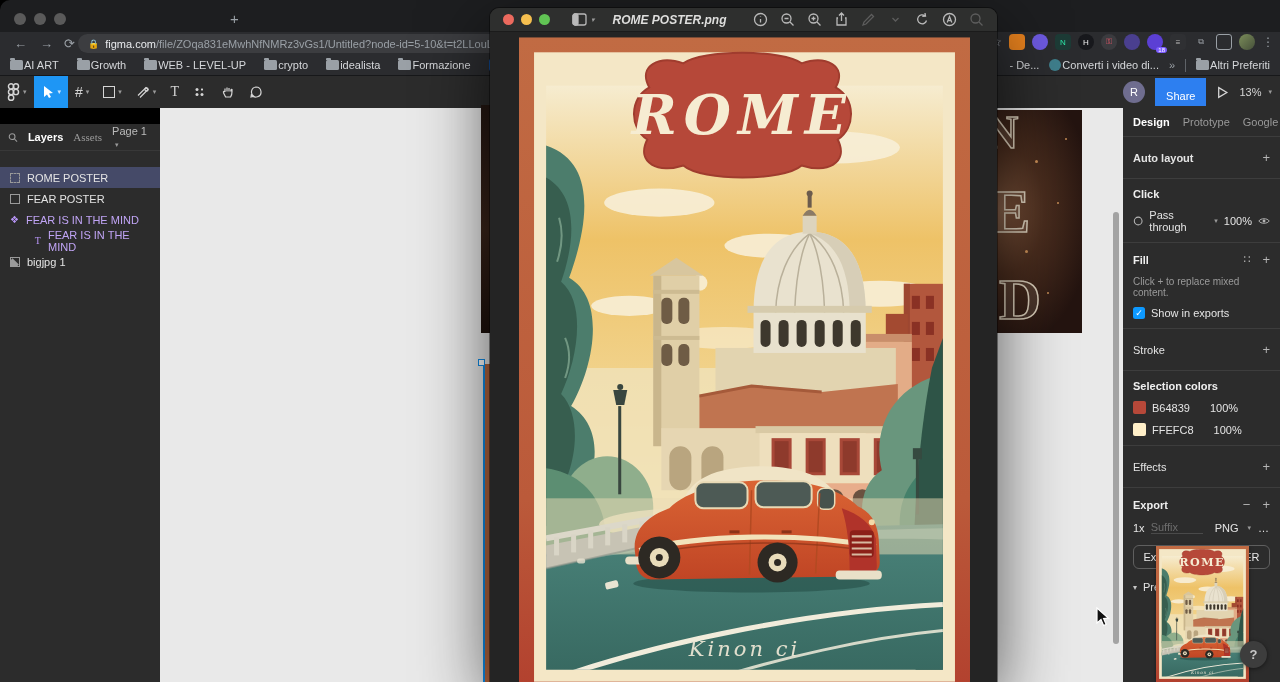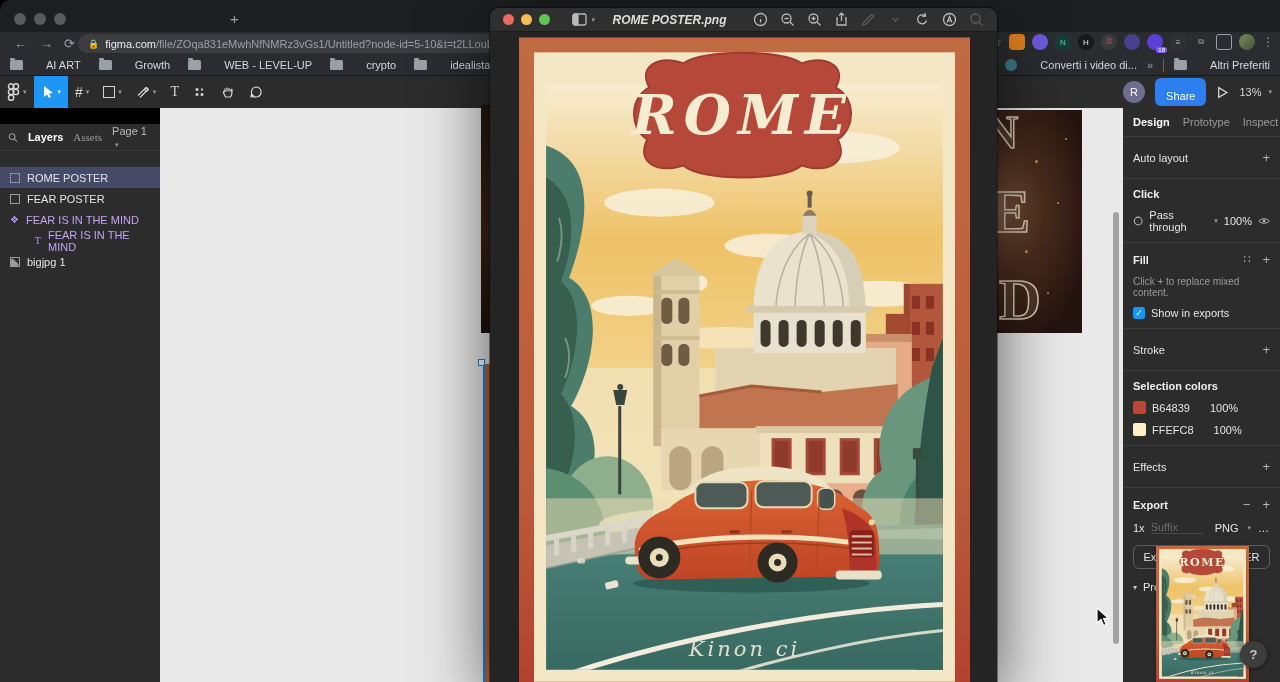--- a/index.html
+++ b/index.html
@@ -21,34 +21,34 @@
   .nav-ic { color:#9aa0a6; font-size:13px; line-height:23px; }
   #urlbar { position:absolute; left:78px; top:34px; width:905px; height:19px; background:#3c3d40; border-radius:10px; display:flex; align-items:center; padding:0 10px; }
   #urlbar .lock { font-size:9px; color:#bdc1c6; margin-right:6px; }
   #urlbar .url { font-size:11px; color:#9aa0a6; white-space:nowrap; overflow:hidden; }
   #urlbar .url b { color:#e8eaed; font-weight:normal; }
   #ext-row { position:absolute; right:6px; top:34px; display:flex; gap:7px; align-items:center; }
   .ext { width:16px; height:16px; border-radius:4px; display:flex; align-items:center; justify-content:center; font-size:8px; color:#fff; position:relative; }
   .badge18 { position:absolute; bottom:-3px; right:-4px; background:#7c5cff; color:#fff; font-size:6px; padding:0 2px; border-radius:3px; }
 
   #bookmarks { position:absolute; left:0; top:55px; width:1280px; height:21px; background:#2b2c2f; border-bottom:1px solid #17181a; display:flex; align-items:center; padding:0 10px; }
-  .bm { display:flex; align-items:center; gap:23px; margin-right:18px; color:#d5d7da; font-size:11px; white-space:nowrap; }
+  .bm { display:flex; align-items:center; gap:1px; margin-right:18px; color:#d5d7da; font-size:11px; white-space:nowrap; }
   .folder-ic { width:13px; height:10px; background:#9aa0a6; border-radius:1.5px; position:relative; display:inline-block; }
   .folder-ic:before { content:""; position:absolute; top:-2px; left:0; width:5px; height:2px; background:#9aa0a6; border-radius:1px 1px 0 0; }
   #bm-right { margin-left:auto; display:flex; align-items:center; gap:10px; }
   .bm-sep { width:1px; height:13px; background:#5f6368; }
 
   
   #figma-toolbar { position:absolute; left:0; top:76px; width:1280px; height:32px; background:#2c2c2c; display:flex; align-items:center; }
   .tool { height:32px; display:flex; align-items:center; justify-content:center; padding:0 7px; color:#d5d5d5; }
   .tool.sel { background:#1e96f5; }
   .tchev { font-size:7px; color:#9a9a9a; margin-left:3px; }
   #fig-right { position:absolute; right:8px; top:76px; height:32px; display:flex; align-items:center; gap:10px; }
   #avatar-r { width:22px; height:22px; border-radius:50%; background:#6f6d8f; color:#fff; font-size:11px; display:flex; align-items:center; justify-content:center; }
-  #share-btn { background:#2d7ff0; color:#fff; font-size:11px; border:none; border-radius:6px; height:28px; padding:12px 11px; }
+  #share-btn { background:#2d7ff0; color:#fff; font-size:11px; border:none; border-radius:0; height:28px; padding:12px 11px; }
   #zoom-ctl { color:#d5d5d5; font-size:11px; display:flex; gap:4px; align-items:center; }
 
   #layers-panel { position:absolute; left:0; top:124px; width:160px; height:574px; background:#2c2c2c; }
   #lp-head { display:flex; align-items:center; height:27px; padding:0 8px; gap:10px; border-bottom:1px solid #383838; }
   #lp-head .t1 { color:#fff; font-size:11px; font-weight:bold; }
   #lp-head .t2 { color:#9a9a9a; font-size:11px;font-family:Liberation Serif, serif; }
   #lp-head .page { margin-left:auto; color:#bbb; font-size:11px; }
   .lrow { height:21px; display:flex; align-items:center; padding-left:10px; gap:7px; font-size:11px; color:#e4e4e4; }
   .lrow.sel { background:#454a68; }
   .lrow.purple { color:#c0a4f5; }
@@ -496,25 +496,25 @@
     <span class="spark" style="left:30px;top:140px;width:3px;height:3px"></span>
     <span class="spark" style="left:70px;top:28px;width:2px;height:2px"></span>
     <span class="spark" style="left:52px;top:182px;width:2px;height:2px"></span>
   </div>
   <div id="canvas-scrollbar"></div>
 
   <div id="inspector">
     <div id="insp-tabs">
       <span style="color:#fff;font-weight:bold">Design</span>
       <span class="muted">Prototype</span>
-      <span class="muted">Inspect</span>
+      <span class="muted">Google</span>
     </div>
     <div class="insp-sec" style="padding-top:13px;padding-bottom:13px">
       <div class="sec-head">
-          <span style="font-weight:normal;color:#e4e4e4">Auto layout</span>
+          <span style="font-weight:bold;color:#e4e4e4">Auto layout</span>
           <span class="sec-plus">+</span>
         </div>
     </div>
     <div class="insp-sec">
       <div class="sec-head">Click</div>
       <div class="row">
         <svg width="12" height="12" viewBox="0 0 12 12">
             <circle cx="6" cy="6" r="4.5" stroke="#b5b5b5" fill="none" stroke-width="1.2"></circle>
           </svg>
         <span>Pass through</span>

